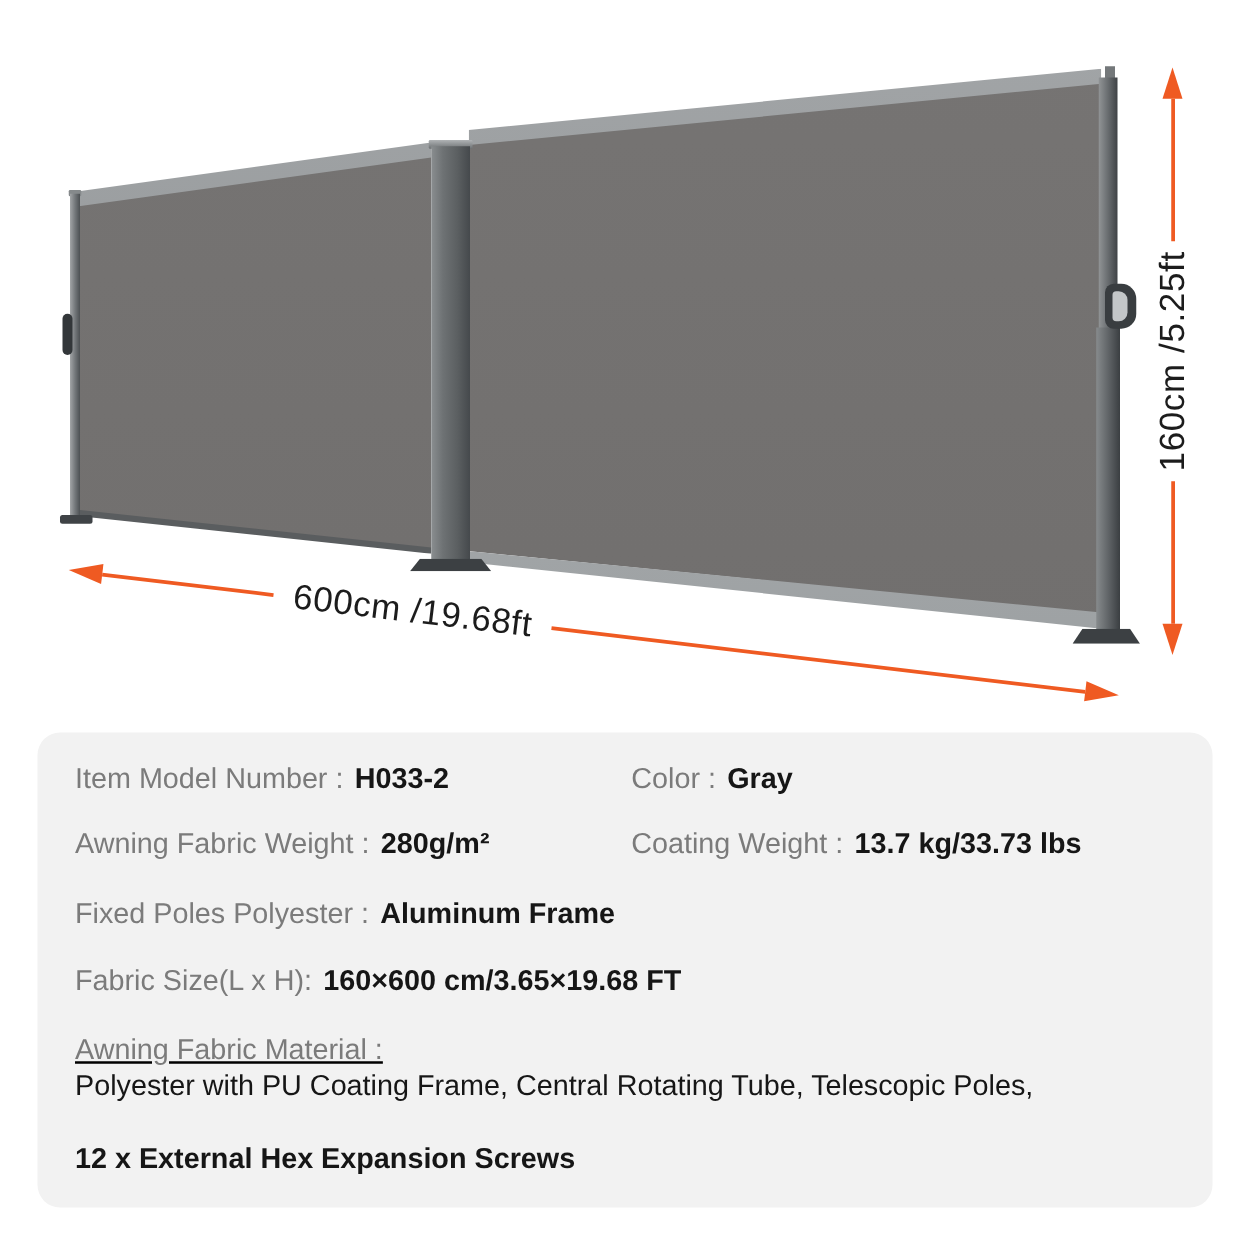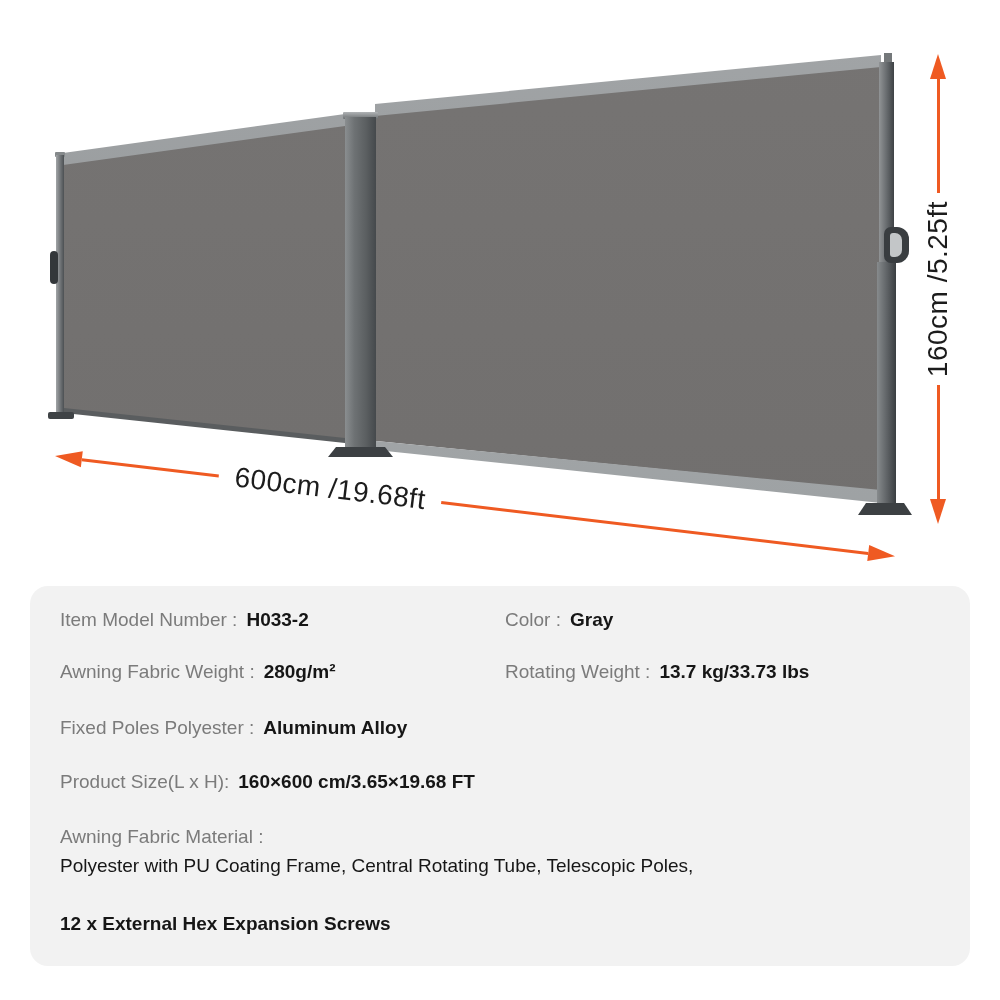--- a/index.html
+++ b/index.html
@@ -94,28 +94,28 @@
   .ah-right{border-top:8px solid transparent;border-bottom:8px solid transparent;border-left:27px solid #ef5a22;}
   .dim-seg1{width:138px;height:3px;background:#ef5a22;}
   .dim-seg2{flex:1;height:3px;background:#ef5a22;}
   .dim-label-d{font-size:28px;color:#1c1c1c;padding:0 16px;white-space:nowrap;letter-spacing:0.5px;}
 
   
   .spec-panel{
     position:absolute;left:30px;top:586px;width:940px;height:380px;
     background:#f2f2f2;border-radius:18px;
   }
-  .spec-row{position:absolute;white-space:nowrap;font-size:19px;}
+  .spec-row{position:absolute;white-space:nowrap;font-size:23px;}
   .lbl{color:#7b7b7b;font-weight:400;}
   .val{color:#161616;font-weight:700;margin-left:9px;}
   .r1a{left:30px;top:23px;}   .r1b{left:475px;top:23px;}
   .r2a{left:30px;top:75px;}   .r2b{left:475px;top:75px;}
   .r3a{left:30px;top:131px;}
   .r4a{left:30px;top:185px;}
-  .r5a{left:30px;top:240px;}
+  .r5a{left:30px;top:240px;text-decoration:underline;}
   .r6a{left:30px;top:269px;font-weight:400;color:#161616;}
   .r7a{left:30px;top:327px;font-weight:700;color:#161616;}
 </style>
 </head>
 <body>
 
 <div class="canvas">
 
   <div class="layer fabric-left"></div>
   <div class="layer fabric-right"></div>
@@ -161,27 +161,27 @@
     <div class="spec-row r1a">
       <span class="lbl">Item Model Number :</span><span class="val">H033-2</span>
     </div>
     <div class="spec-row r1b">
       <span class="lbl">Color :</span><span class="val">Gray</span>
     </div>
     <div class="spec-row r2a">
       <span class="lbl">Awning Fabric Weight :</span><span class="val">280g/m²</span>
     </div>
     <div class="spec-row r2b">
-      <span class="lbl">Rotating Weight :</span><span class="val">13.7 kg/33.73 lbs</span>
+      <span class="lbl">Coating Weight :</span><span class="val">13.7 kg/33.73 lbs</span>
     </div>
     <div class="spec-row r3a">
-      <span class="lbl">Fixed Poles Polyester :</span><span class="val">Aluminum Alloy</span>
+      <span class="lbl">Fixed Poles Polyester :</span><span class="val">Aluminum Frame</span>
     </div>
     <div class="spec-row r4a">
-      <span class="lbl">Product Size(L x H):</span><span class="val">160×600 cm/3.65×19.68 FT</span>
+      <span class="lbl">Fabric Size(L x H):</span><span class="val">160×600 cm/3.65×19.68 FT</span>
     </div>
     <div class="spec-row r5a">
       <span class="lbl">Awning Fabric Material :</span>
     </div>
     <div class="spec-row r6a">Polyester with PU Coating Frame, Central Rotating Tube, Telescopic Poles,</div>
     <div class="spec-row r7a">12 x External Hex Expansion Screws</div>
   </div>
 
 </div>
 

